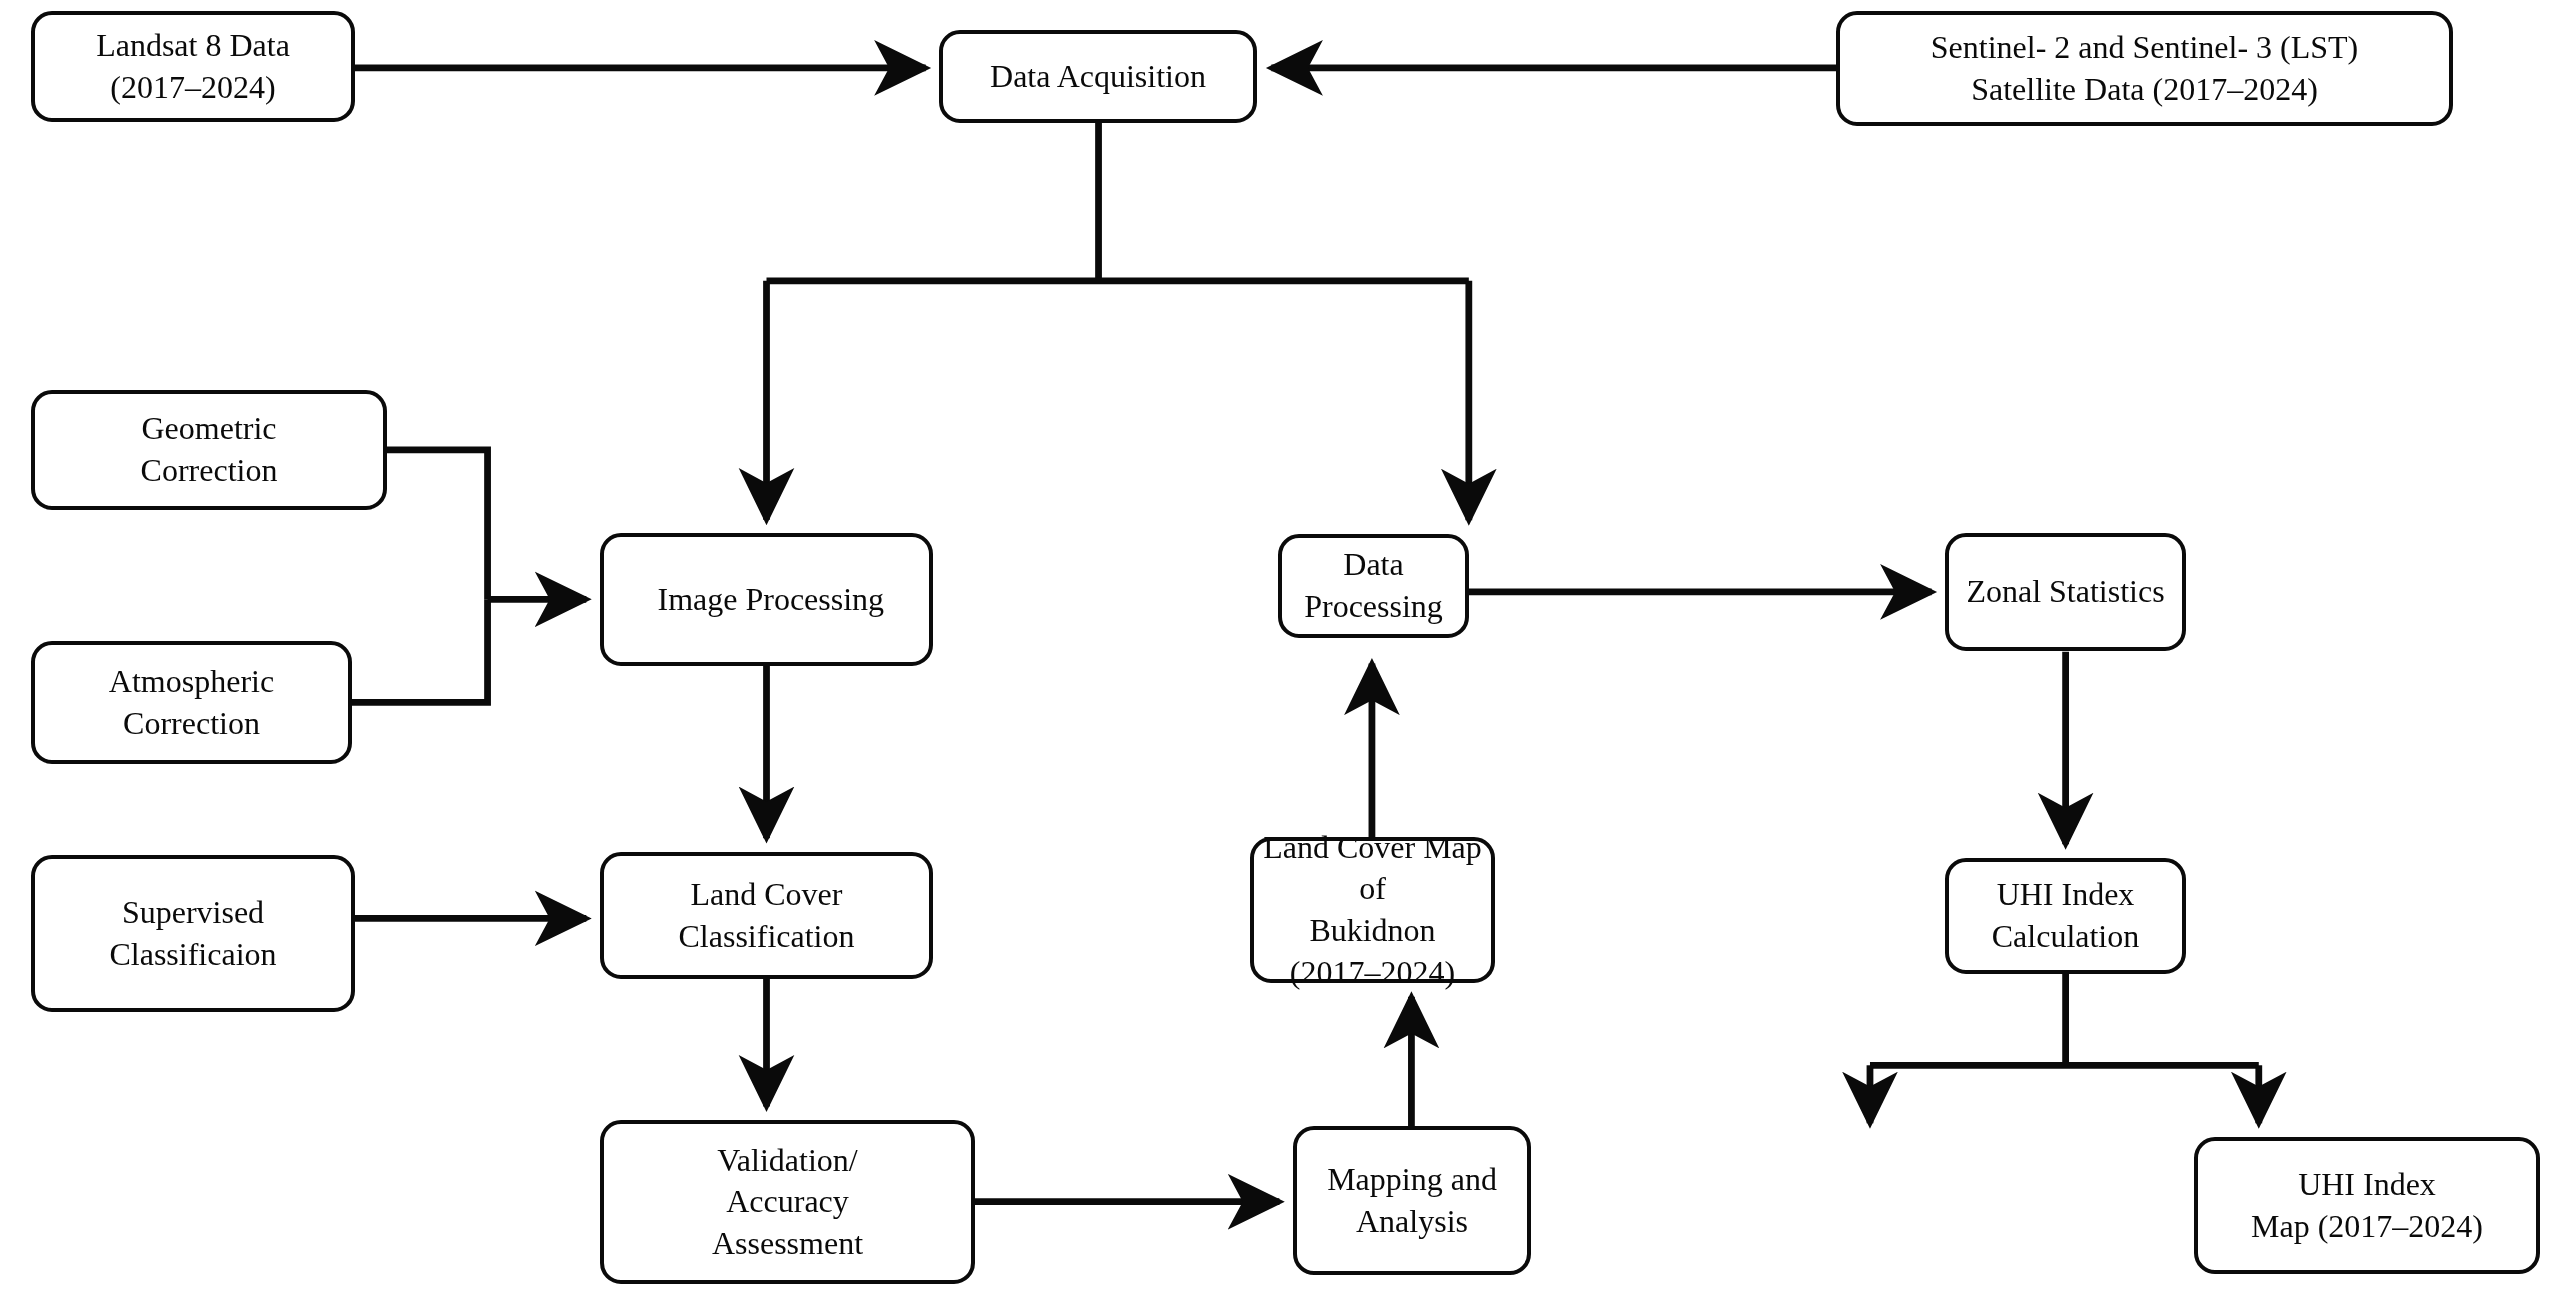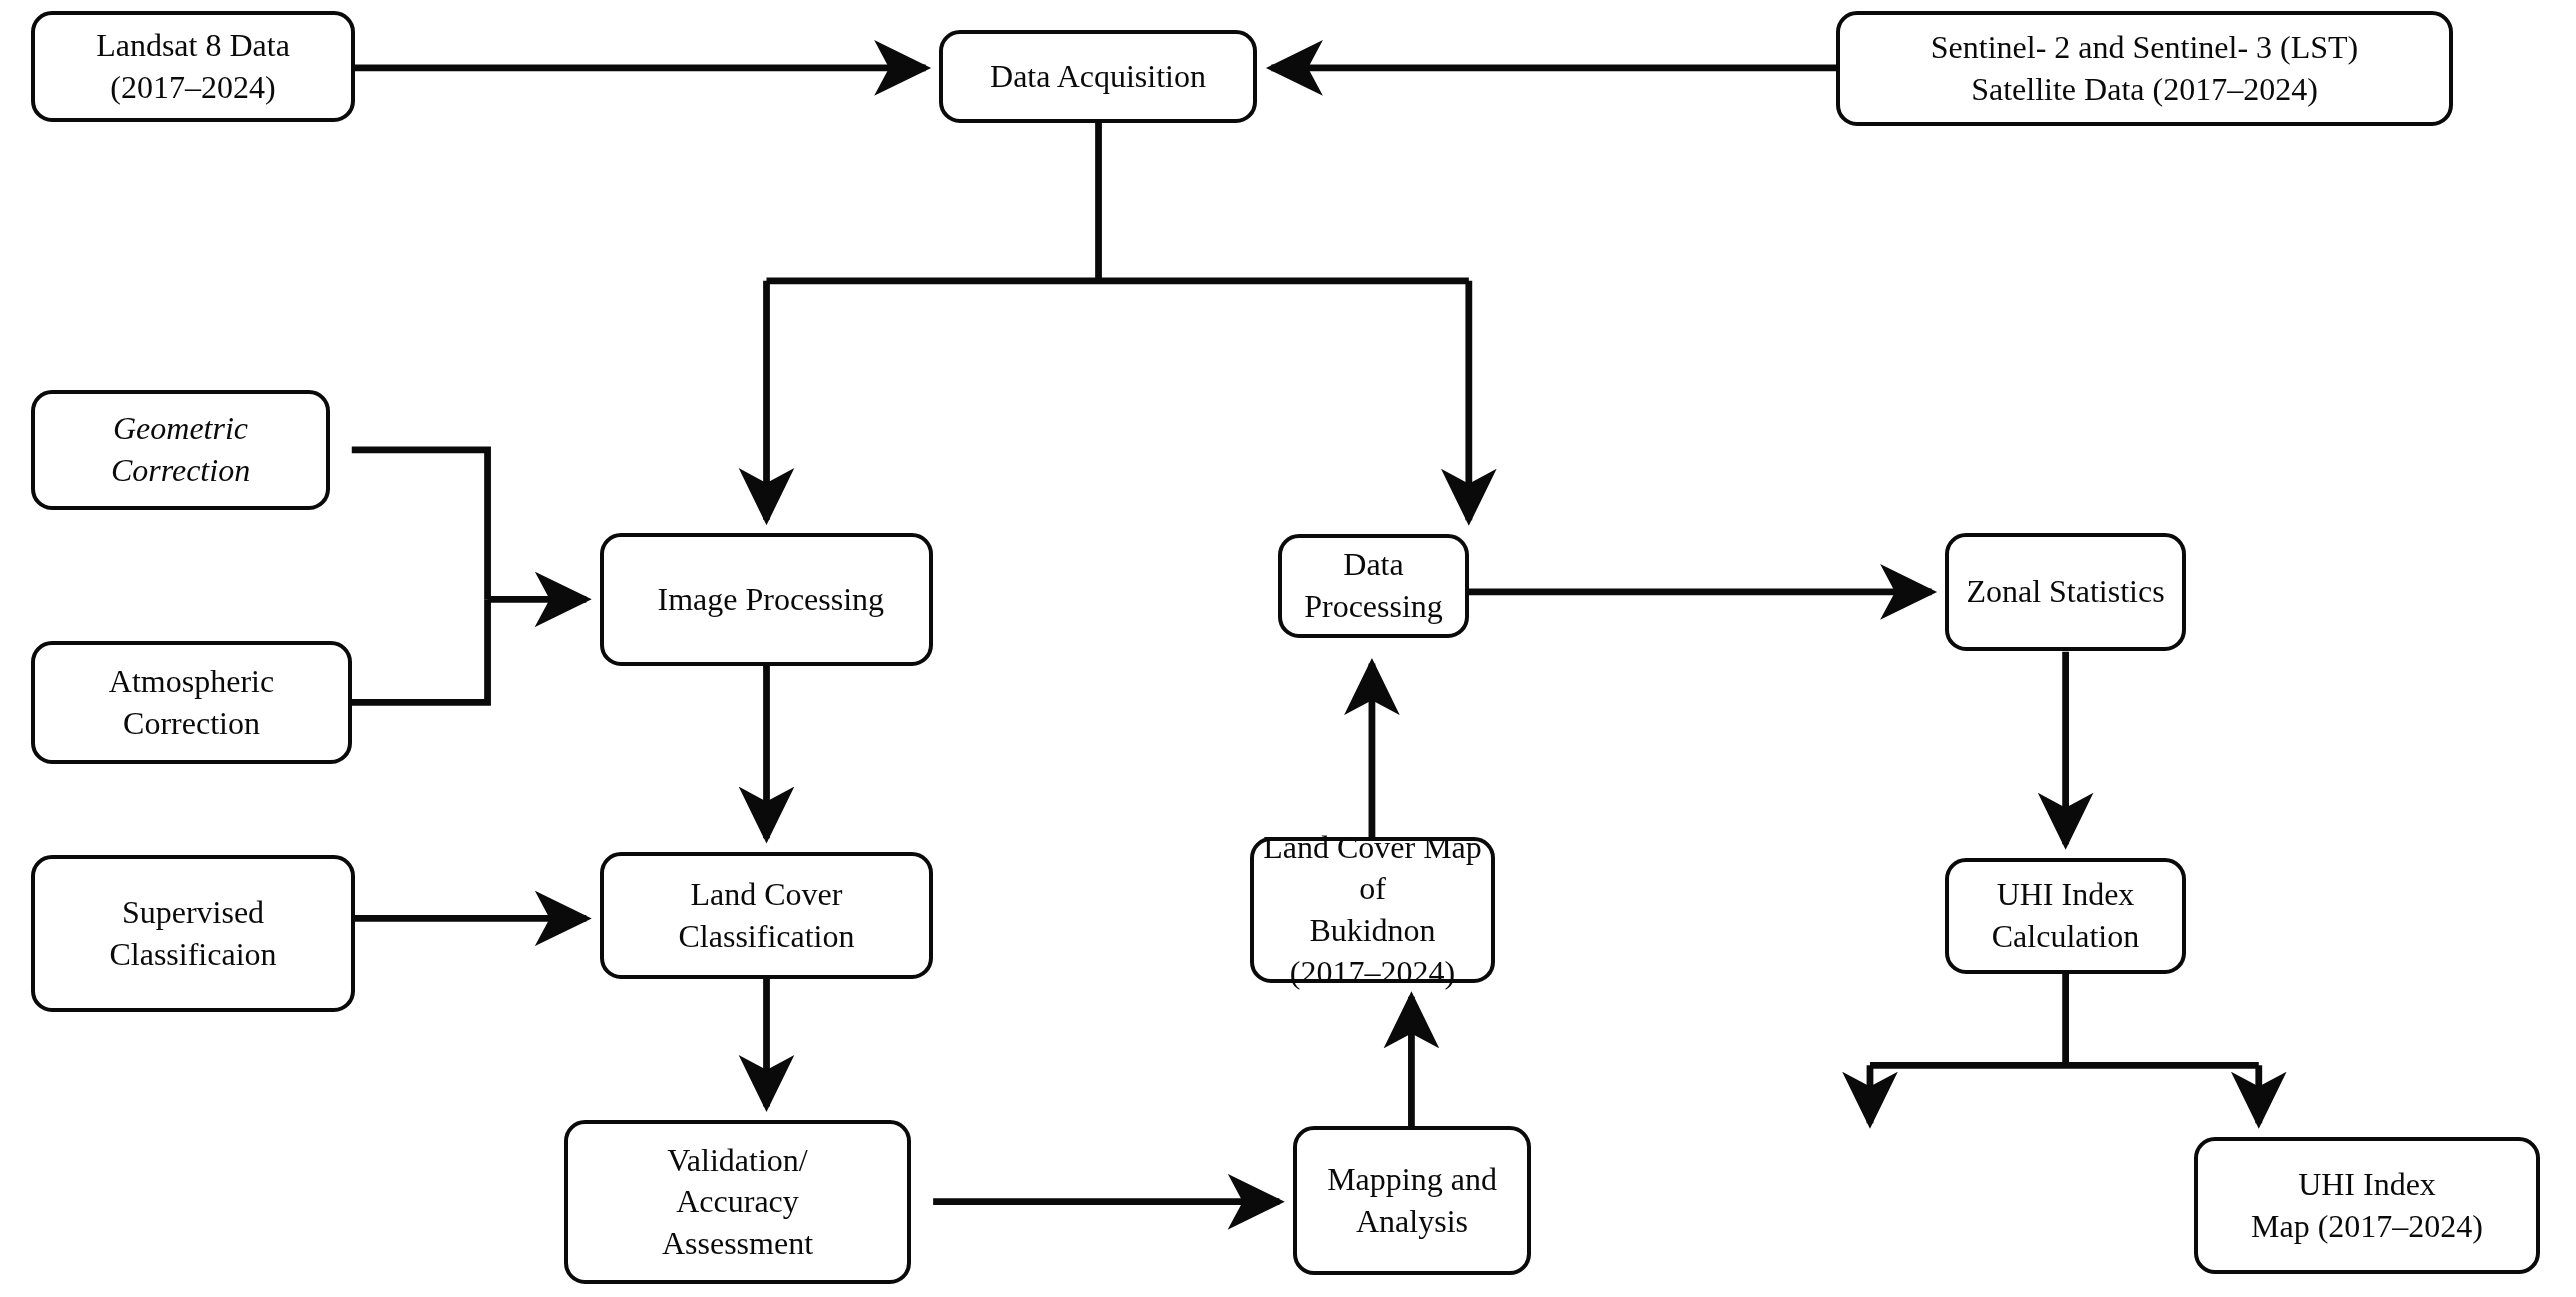--- a/index.html
+++ b/index.html
@@ -99,21 +99,21 @@
     <span class="label">Landsat 8 Data
 (2017–2024)</span>
   </div>
   <div class="node" style="left: 939px; top: 30px; width: 318px; height: 93px;">
     <span class="label">Data Acquisition</span>
   </div>
   <div class="node" style="left: 1836px; top: 11px; width: 617px; height: 115px;">
     <span class="label">Sentinel- 2 and Sentinel- 3 (LST)
 Satellite Data (2017–2024)</span>
   </div>
-  <div class="node" style="left: 31px; top: 390px; width: 299px; height: 120px; font-style: italic;">
+  <div class="node" style="left: 31px; top: 390px; width: 356px; height: 120px;">
     <span class="label">Geometric
 Correction</span>
   </div>
   <div class="node" style="left: 31px; top: 641px; width: 321px; height: 123px;">
     <span class="label">Atmospheric
 Correction</span>
   </div>
   <div class="node" style="left: 600px; top: 533px; width: 333px; height: 133px; padding-left: 16px;">
     <span class="label">Image Processing</span>
   </div>
@@ -132,21 +132,21 @@
 Classification</span>
   </div>
   <div class="node" style="left: 1250px; top: 837px; width: 245px; height: 146px;">
     <span class="label">Land Cover Map of
 Bukidnon (2017–2024)</span>
   </div>
   <div class="node" style="left: 1945px; top: 858px; width: 241px; height: 116px;">
     <span class="label">UHI Index
 Calculation</span>
   </div>
-  <div class="node" style="left: 564px; top: 1120px; width: 347px; height: 164px; text-align: center;">
+  <div class="node" style="left: 600px; top: 1120px; width: 375px; height: 164px; text-align: center;">
     <span class="label">Validation/
 Accuracy
 Assessment</span>
   </div>
   <div class="node" style="left: 1293px; top: 1126px; width: 238px; height: 149px;">
     <span class="label">Mapping and
 Analysis</span>
   </div>
   <div class="node" style="left: 2194px; top: 1137px; width: 346px; height: 137px;">
     <span class="label">UHI Index

